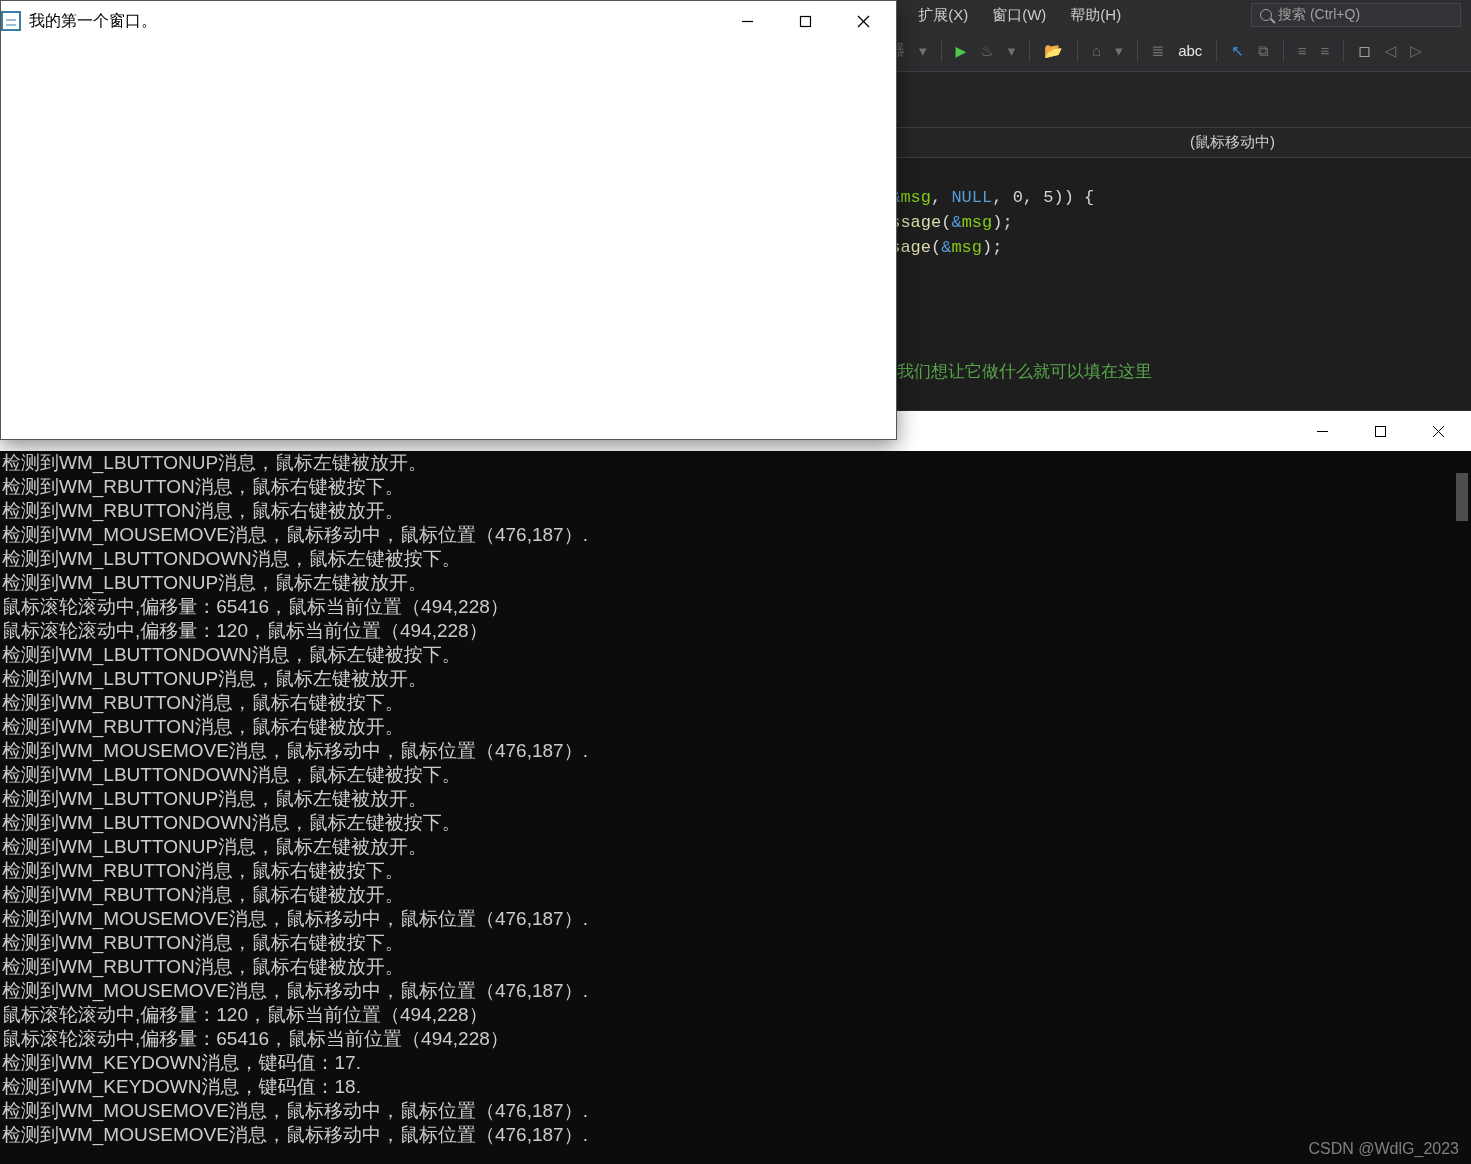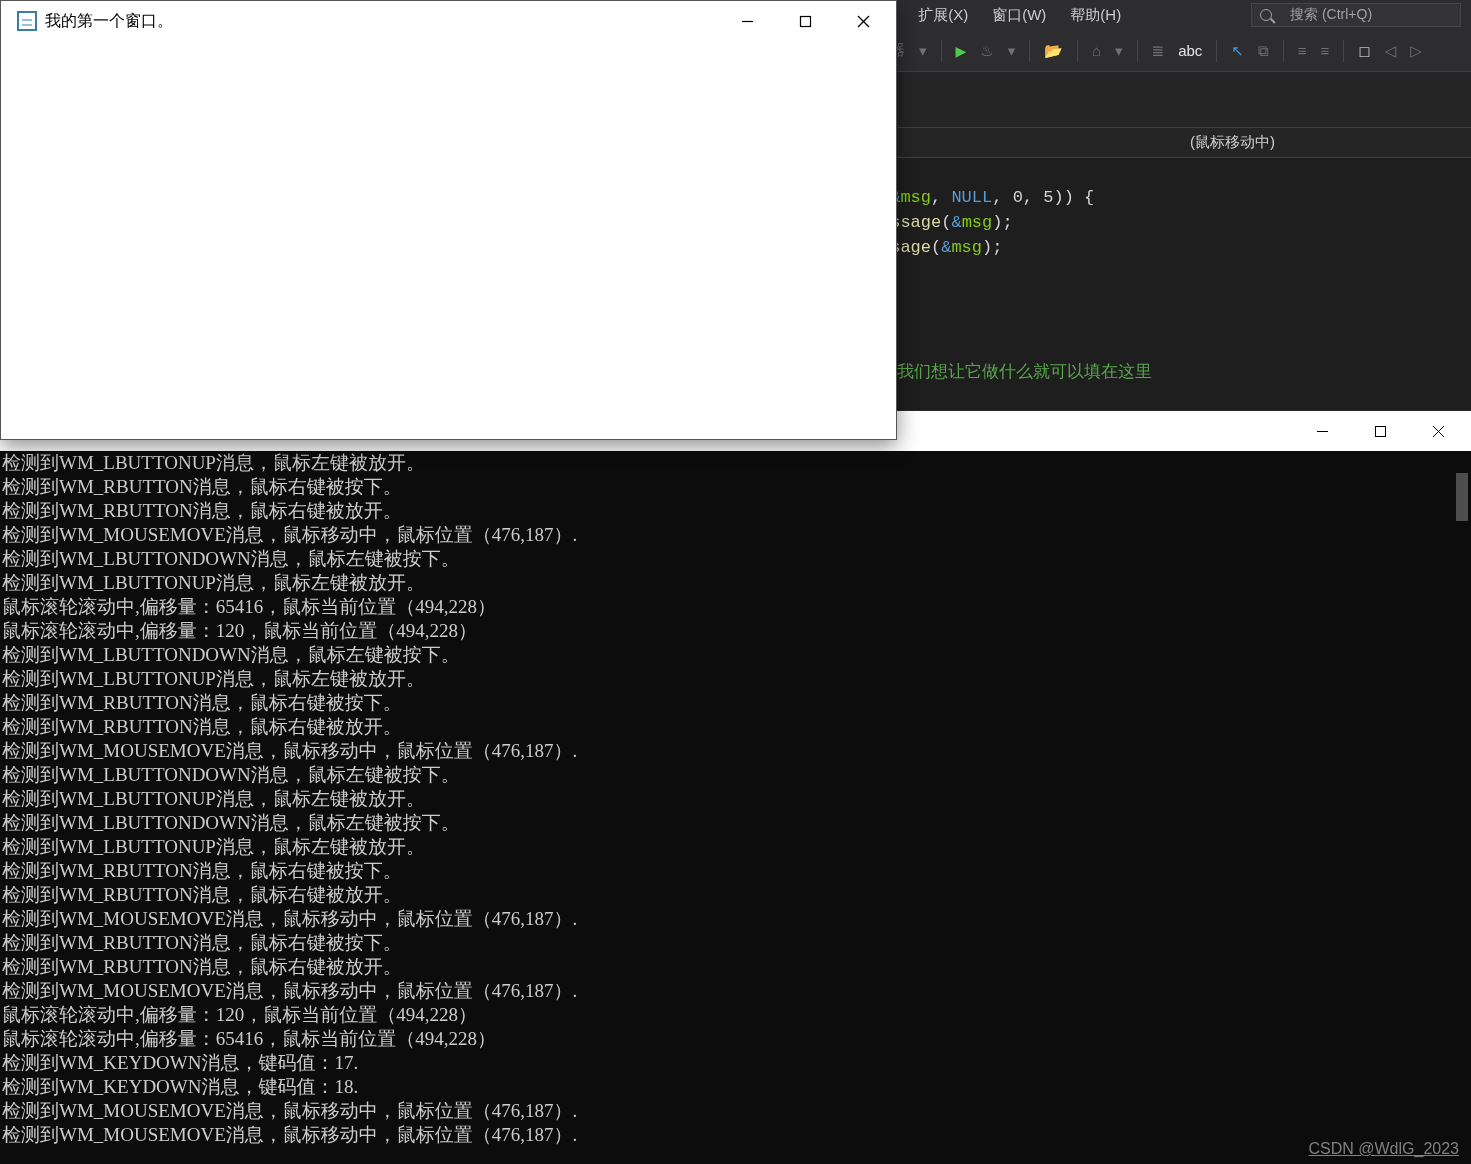--- a/index.html
+++ b/index.html
@@ -39,21 +39,21 @@
   top: 3px;
   width: 210px;
   height: 24px;
   background: #333337;
   border: 1px solid #46464a;
   color: #a0a0a0;
   display: flex;
   align-items: center;
   padding: 0 8px;
   font-size: 14px;
-  gap: 18px;
+  gap: 6px;
 }
 
 
 .vs-toolbar {
   position: absolute;
   top: 30px; left: 0; right: 0;
   height: 42px;
   background: #2d2d30;
   border-bottom: 1px solid #3f3f46;
   display: flex;
@@ -117,21 +117,21 @@
   width: 897px;
   height: 440px;
   background: #ffffff;
   border: 1px solid #555;
   box-shadow: 0 6px 20px rgba(0,0,0,0.45);
 }
 .app-titlebar {
   height: 40px;
   display: flex;
   align-items: center;
-  padding: 0 4px 0 16px;
+  padding: 0 4px 0 0;
   font-size: 16px;
   color: #000;
 }
 .app-icon {
   width: 20px; height: 20px;
   border: 2px solid #3a7ea6;
   margin-right: 8px;
   display: inline-block;
   position: relative;
 }
@@ -174,21 +174,21 @@
   width: 58px; height: 40px;
   display: flex; align-items: center; justify-content: center;
   color: #000;
 }
 .console-ctrl svg { width: 13px; height: 13px; }
 .console-body {
   position: absolute;
   top: 40px; left: 0; right: 0; bottom: 0;
   background: #0c0c0c;
   color: #cccccc;
-  font-family: Liberation Serif, serif;
+  font-family: Liberation Sans, sans-serif;
   font-size: 19px;
   line-height: 24px;
   padding: 0 2px;
   white-space: pre;
   overflow: hidden;
 }
 .console-scroll {
   position: absolute;
   top: 40px; right: 0;
   width: 18px; bottom: 0;
@@ -201,21 +201,20 @@
   background: #4d4d4d;
 }
 
 
 .watermark {
   position: absolute;
   right: 12px; bottom: 6px;
   color: #808080;
   font-size: 16px;
   font-family: Arial, sans-serif;
-  text-decoration: underline;
 }
 </style>
 </head>
 <body>
 
 <div class="vs-bg">
 
   <div class="vs-menu">
     <span>T)</span>
     <span>扩展(X)</span>

